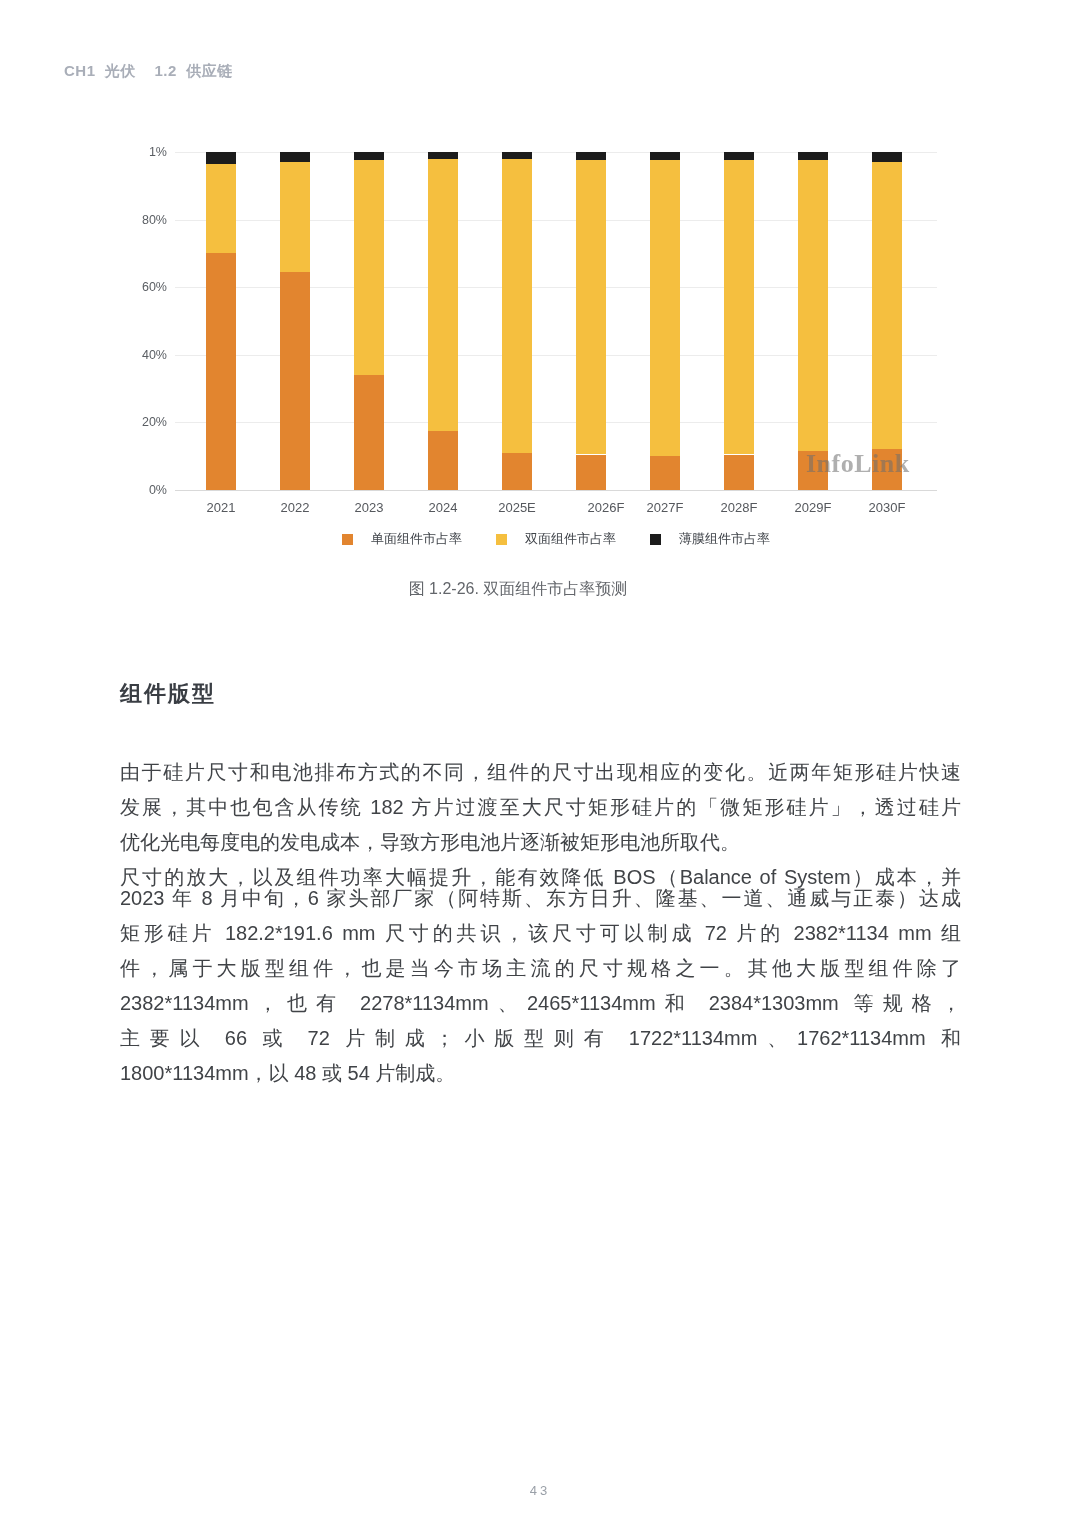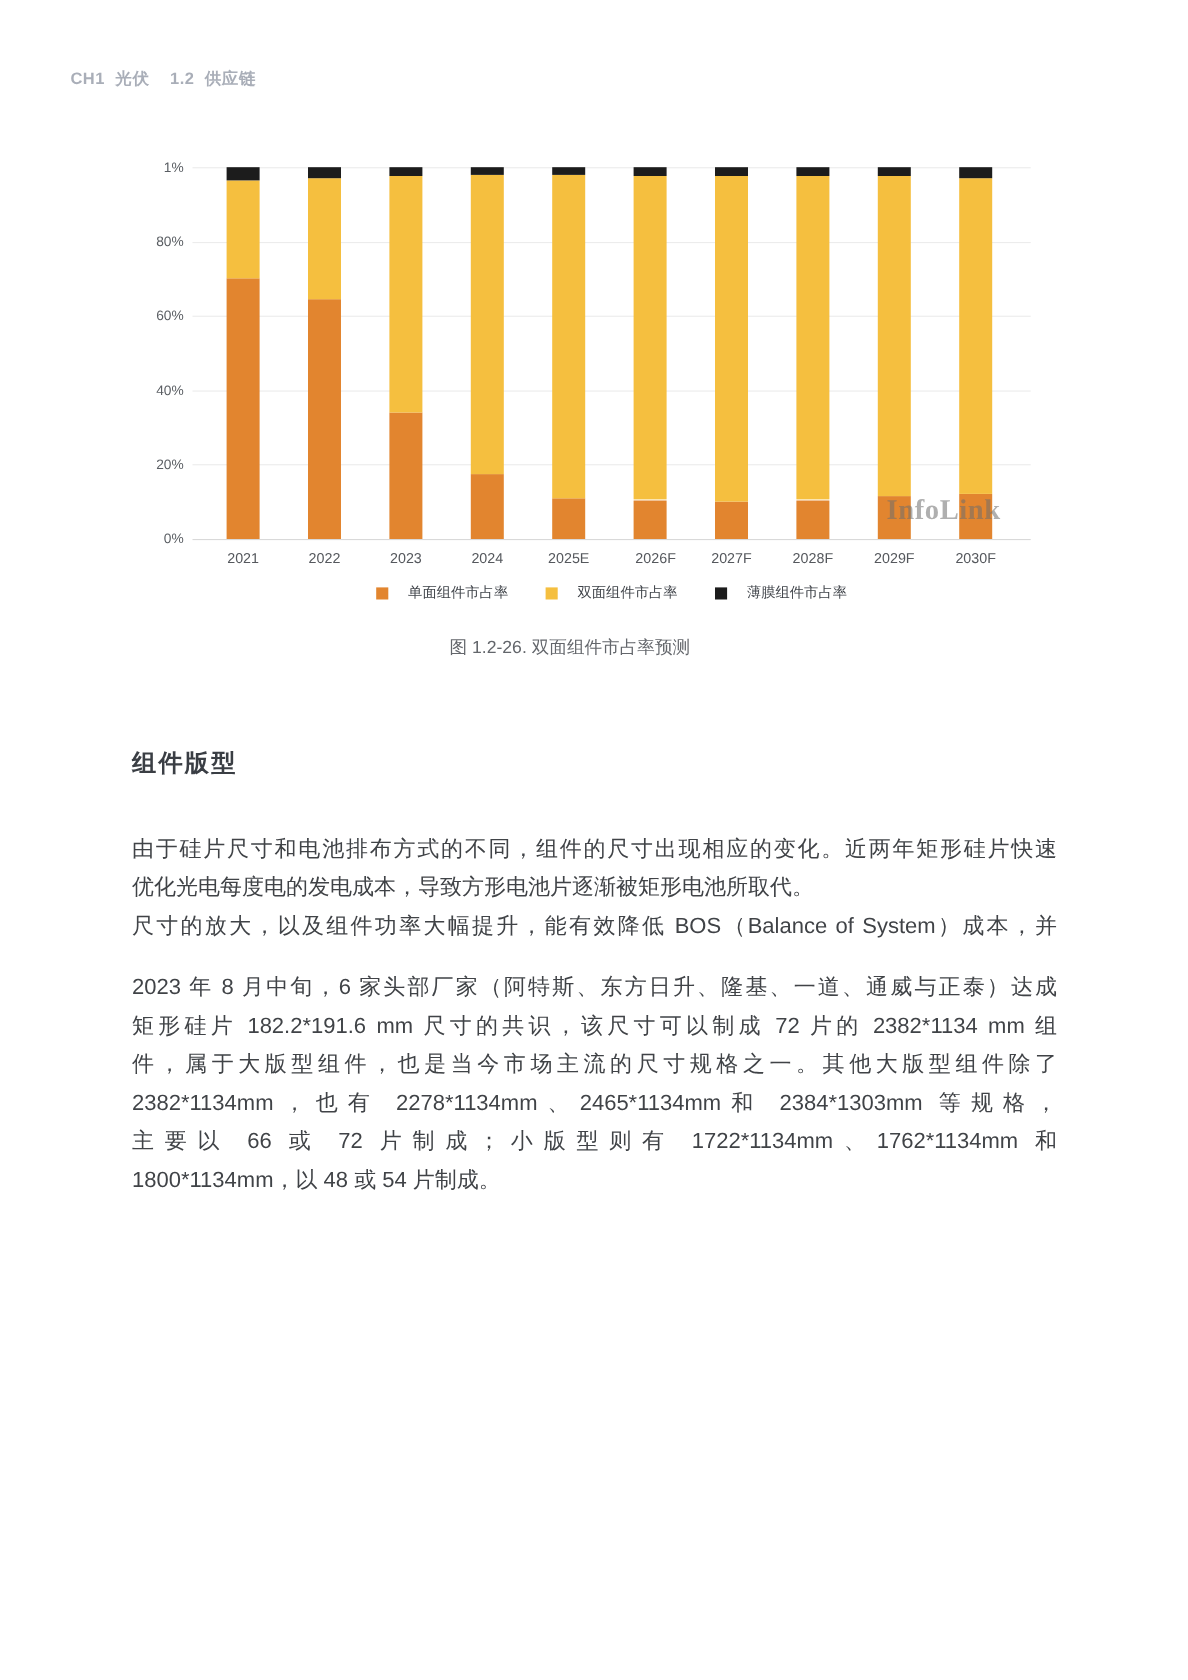--- a/index.html
+++ b/index.html
@@ -157,21 +157,21 @@
         <div class="bar-seg" style="left: 253px; width: 30px; top: 6.76px; height: 272.09px; background: rgb(245, 191, 63);"></div>
         <div class="bar-seg" style="left: 253px; width: 30px; top: 0px; height: 6.76px; background: rgb(28, 28, 28);"></div>
         <div class="xtick" style="left: 231px;">2024</div>
         <div class="bar-seg" style="left: 327px; width: 30px; top: 300.82px; height: 37.18px; background: rgb(226, 133, 47);"></div>
         <div class="bar-seg" style="left: 327px; width: 30px; top: 6.76px; height: 294.06px; background: rgb(245, 191, 63);"></div>
         <div class="bar-seg" style="left: 327px; width: 30px; top: 0px; height: 6.76px; background: rgb(28, 28, 28);"></div>
         <div class="xtick" style="left: 305px;">2025E</div>
         <div class="bar-seg" style="left: 401px; width: 30px; top: 302.51px; height: 35.49px; background: rgb(226, 133, 47);"></div>
         <div class="bar-seg" style="left: 401px; width: 30px; top: 8.45px; height: 294.06px; background: rgb(245, 191, 63);"></div>
         <div class="bar-seg" style="left: 401px; width: 30px; top: 0px; height: 8.45px; background: rgb(28, 28, 28);"></div>
-        <div class="xtick" style="left: 384px;">2026F</div>
+        <div class="xtick" style="left: 394px;">2026F</div>
         <div class="bar-seg" style="left: 475px; width: 30px; top: 304.2px; height: 33.8px; background: rgb(226, 133, 47);"></div>
         <div class="bar-seg" style="left: 475px; width: 30px; top: 8.45px; height: 295.75px; background: rgb(245, 191, 63);"></div>
         <div class="bar-seg" style="left: 475px; width: 30px; top: 0px; height: 8.45px; background: rgb(28, 28, 28);"></div>
         <div class="xtick" style="left: 453px;">2027F</div>
         <div class="bar-seg" style="left: 549px; width: 30px; top: 302.51px; height: 35.49px; background: rgb(226, 133, 47);"></div>
         <div class="bar-seg" style="left: 549px; width: 30px; top: 8.45px; height: 294.06px; background: rgb(245, 191, 63);"></div>
         <div class="bar-seg" style="left: 549px; width: 30px; top: 0px; height: 8.45px; background: rgb(28, 28, 28);"></div>
         <div class="xtick" style="left: 527px;">2028F</div>
         <div class="bar-seg" style="left: 623px; width: 30px; top: 299.13px; height: 38.87px; background: rgb(226, 133, 47);"></div>
         <div class="bar-seg" style="left: 623px; width: 30px; top: 8.45px; height: 290.68px; background: rgb(245, 191, 63);"></div>
@@ -197,26 +197,28 @@
           <span class="legend-label">薄膜组件市占率</span>
         </div>
       </div>
     <div class="caption">图 1.2-26. 双面组件市占率预测</div>
   </div>
 
   <div class="section-heading">组件版型</div>
 
   <div class="para para-1">
       <div class="tline">由于硅片尺寸和电池排布方式的不同，组件的尺寸出现相应的变化。近两年矩形硅片快速</div>
+      <div class="tline">发展，其中也包含从传统 182 方片过渡至大尺寸矩形硅片的「微矩形硅片」，透过硅片</div>
       <div class="tline last">优化光电每度电的发电成本，导致方形电池片逐渐被矩形电池所取代。</div>
       <div class="tline">尺寸的放大，以及组件功率大幅提升，能有效降低 BOS（Balance of System）成本，并</div>
     </div>
   <div class="para para-2">
       <div class="tline">2023 年 8 月中旬，6 家头部厂家（阿特斯、东方日升、隆基、一道、通威与正泰）达成</div>
       <div class="tline">矩形硅片 182.2*191.6 mm 尺寸的共识，该尺寸可以制成 72 片的 2382*1134 mm 组</div>
       <div class="tline">件，属于大版型组件，也是当今市场主流的尺寸规格之一。其他大版型组件除了</div>
       <div class="tline">2382*1134mm，也有 2278*1134mm、2465*1134mm和 2384*1303mm 等规格，</div>
       <div class="tline">主要以 66 或 72 片制成；小版型则有 1722*1134mm、1762*1134mm 和</div>
       <div class="tline last">1800*1134mm，以 48 或 54 片制成。</div>
     </div>
 
+  <div class="page-number">43</div>
 
 </div>
 
 </body></html>

